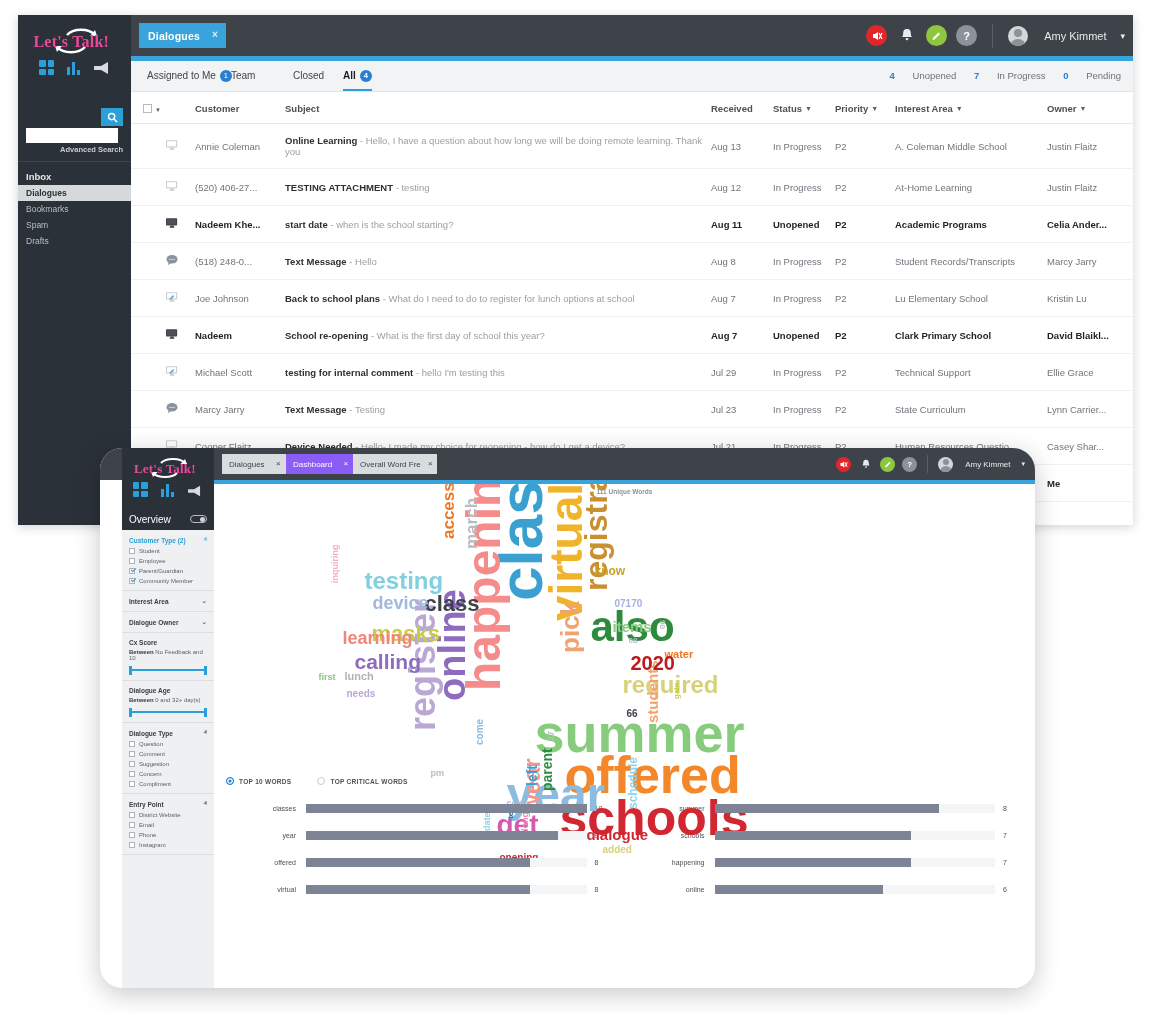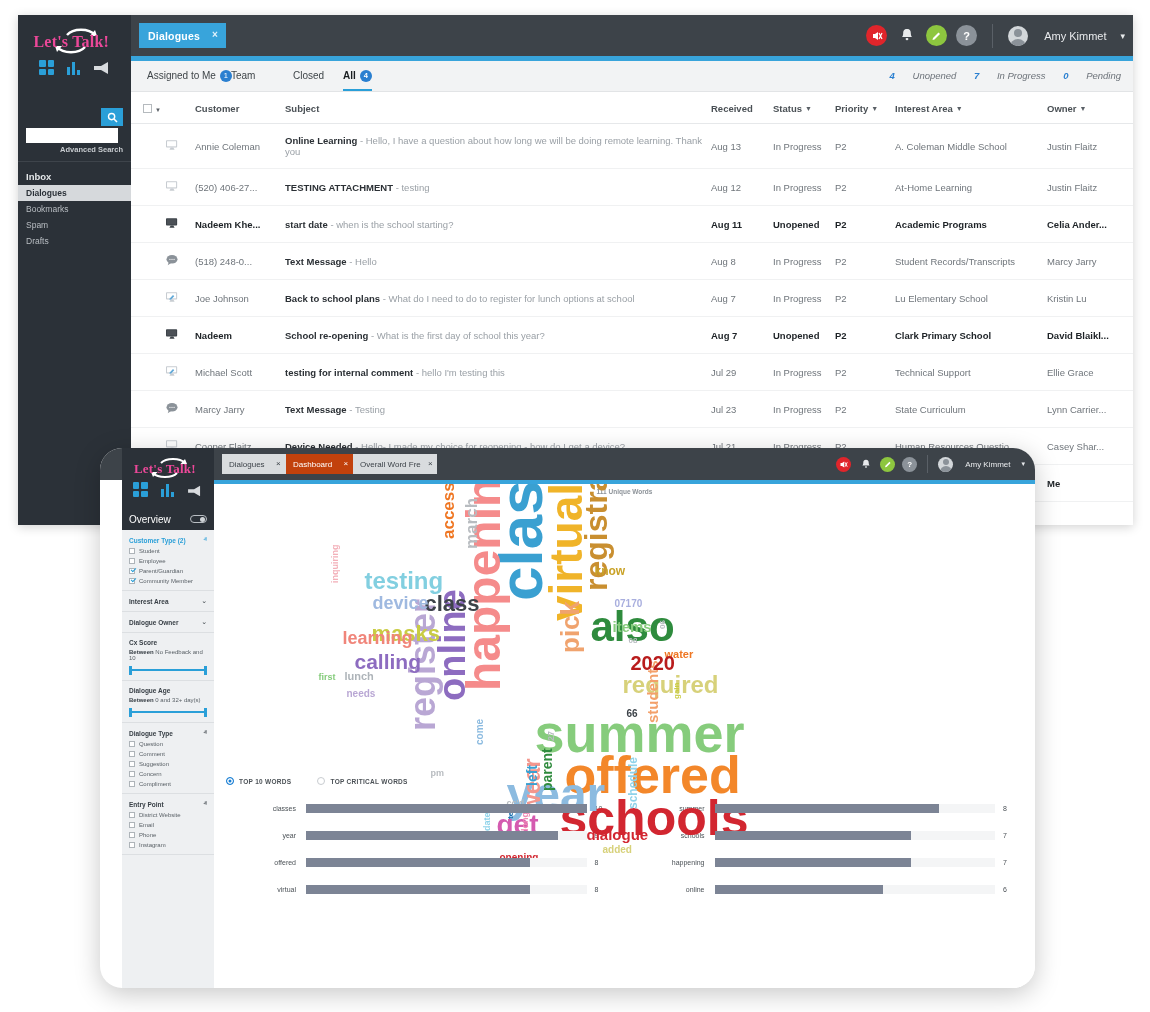--- a/index.html
+++ b/index.html
@@ -62,21 +62,21 @@
 
   
   .content { position:absolute; left:113px; top:46px; right:0; bottom:0; background:#fff; }
   .subtabs { height:31px; background:#f2f3f4; border-bottom:1px solid #e2e4e6; position:relative; }
   .st { position:absolute; top:9px; font-size:10px; color:#3f4549; }
   .st.sel { color:#1a1e21; font-weight:700; }
   .st .ul { position:absolute; left:0; right:0; bottom:-9px; height:2px; background:#2a9fd8; }
   .badge { display:inline-block; min-width:12px; height:12px; border-radius:50%; background:#2a7fd0;
            color:#fff; font-size:7.5px; line-height:12px; text-align:center; margin-left:4px; padding:0 2px;
            vertical-align:1px; }
-  .counts { position:absolute; right:12px; top:9px; font-size:9.5px; color:#6d737a;font-style:italic; }
+  .counts { position:absolute; right:12px; top:9px; font-size:9.5px; color:#6d737a; }
   .counts b { color:#2a7fd0; font-weight:600; }
   .counts span { margin-left:15px; }
 
   table.dlg { width:100%; border-collapse:collapse; table-layout:fixed; }
   table.dlg th { font-size:9.5px; color:#4a5055; font-weight:600; text-align:left;
                  padding:11px 0 9px 0; border-bottom:1px solid #e6e8ea; }
   table.dlg td { font-size:9.5px; color:#6f757b; padding:11px 0; border-bottom:1px solid #f0f1f2; vertical-align:middle; }
   .c-chk{width:34px;padding-left:12px!important;} .c-ico{width:30px;} .c-cust{width:90px;}
   .c-subj{width:auto;} .c-recv{width:62px;} .c-stat{width:62px;} .c-prio{width:60px;}
   .c-intr{width:152px;} .c-ownr{width:86px;}
@@ -94,21 +94,21 @@
   
   .win-front { position:absolute; left:100px; top:448px; width:935px; height:540px; background:#fff;
                border-radius:22px; box-shadow:0 6px 26px rgba(0,0,0,.22); overflow:hidden; }
   .f-topbar { position:absolute; left:0; top:0; width:100%; height:32px; background:#3d4349; }
   .f-brand { position:absolute; left:22px; top:0; width:92px; height:60px; background:#2b3138;
              display:flex; flex-direction:column; align-items:center; }
   .f-brand .brand-logo { margin-top:8px; width:80px; height:24px; }
   .f-brand .brand-logo .txt { font-size:13px; left:6px; top:5px; }
   .f-tab { position:absolute; top:6px; height:20px; font-size:8px; padding:6px 22px 0 7px;
            background:#d9dcde; color:#3d4349; }
-  .f-tab.sel { background:#c2410c; color:#fff; }
+  .f-tab.sel { background:#8b5cf6; color:#fff; }
   .f-tab .x { position:absolute; right:6px; top:5px; font-size:8px; }
   .f-blueline { position:absolute; left:114px; top:32px; right:0; height:4px; background:#38a4db; }
   .f-hdr-icons { position:absolute; right:10px; top:0; height:32px; display:flex; align-items:center; gap:7px; }
   .f-hic { width:15px; height:15px; border-radius:50%; display:flex; align-items:center; justify-content:center;
            font-size:8px; color:#fff; font-weight:700; }
   .f-avatar { width:15px; height:15px; border-radius:50%; background:#d3d7da; position:relative; overflow:hidden;}
   .f-avatar::before{content:"";position:absolute;left:4.5px;top:2px;width:6px;height:6px;border-radius:50%;background:#8b9299;}
   .f-avatar::after{content:"";position:absolute;left:1.5px;top:9.5px;width:12px;height:8px;border-radius:6px 6px 0 0;background:#8b9299;}
 
   .f-lsb { position:absolute; left:22px; top:60px; width:92px; bottom:0; background:#eef0f2; }

